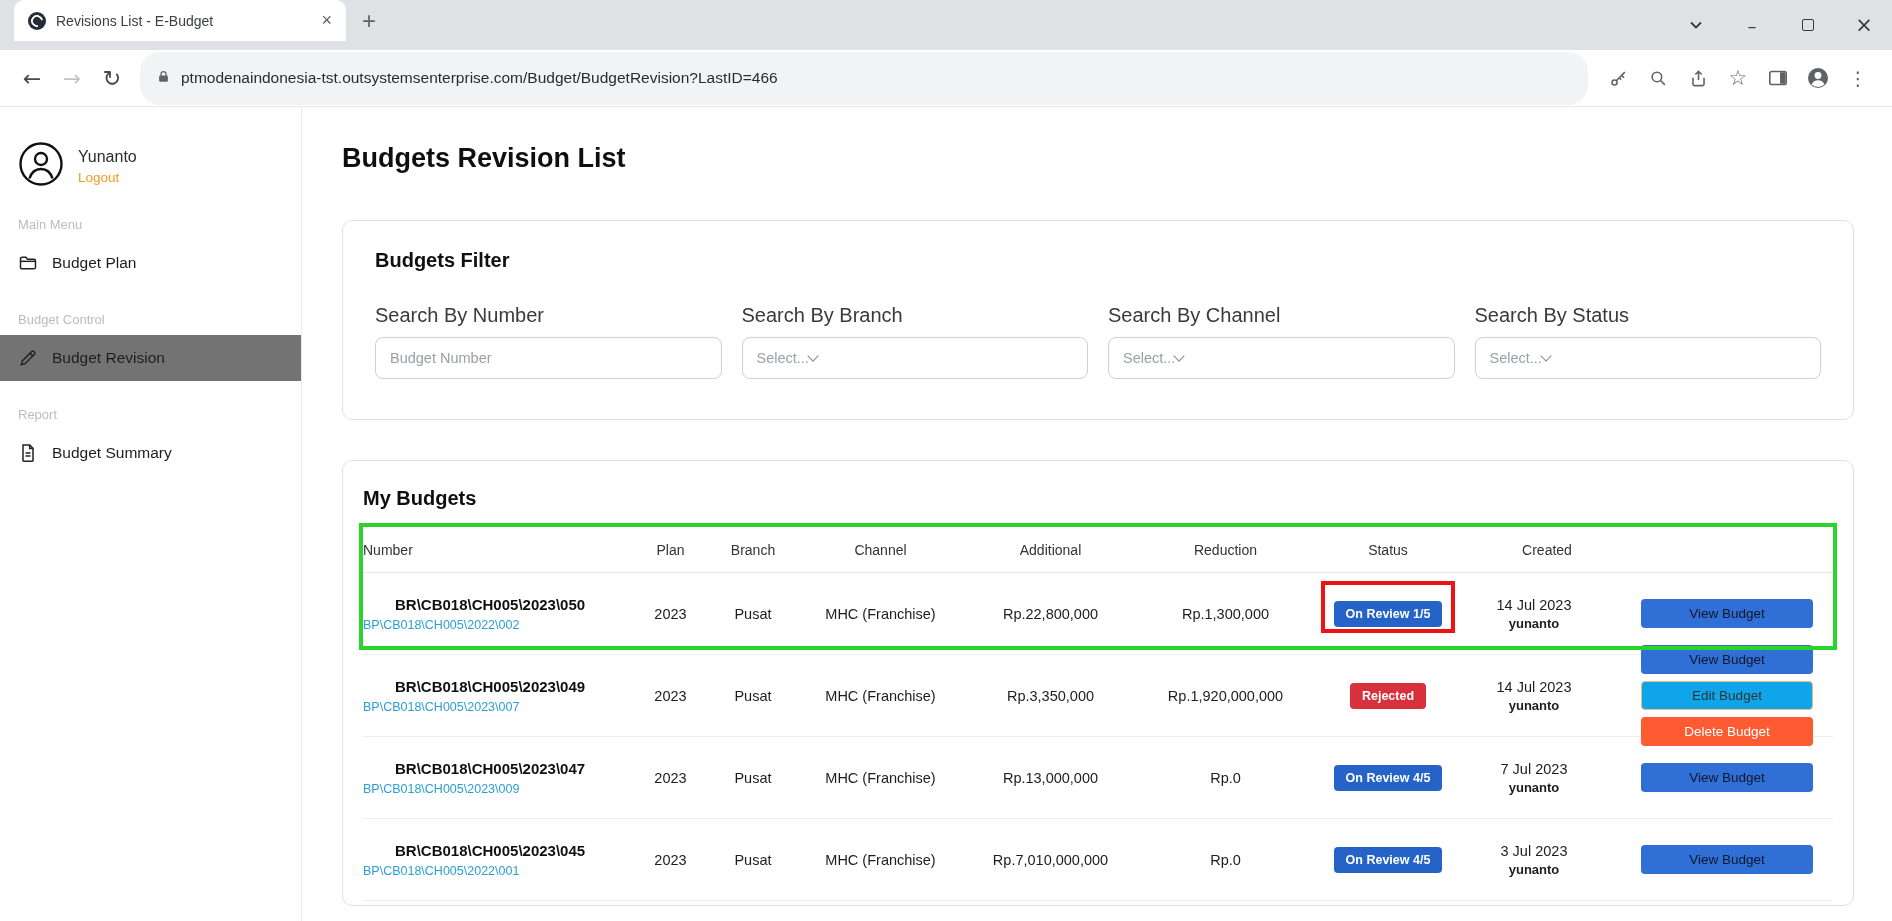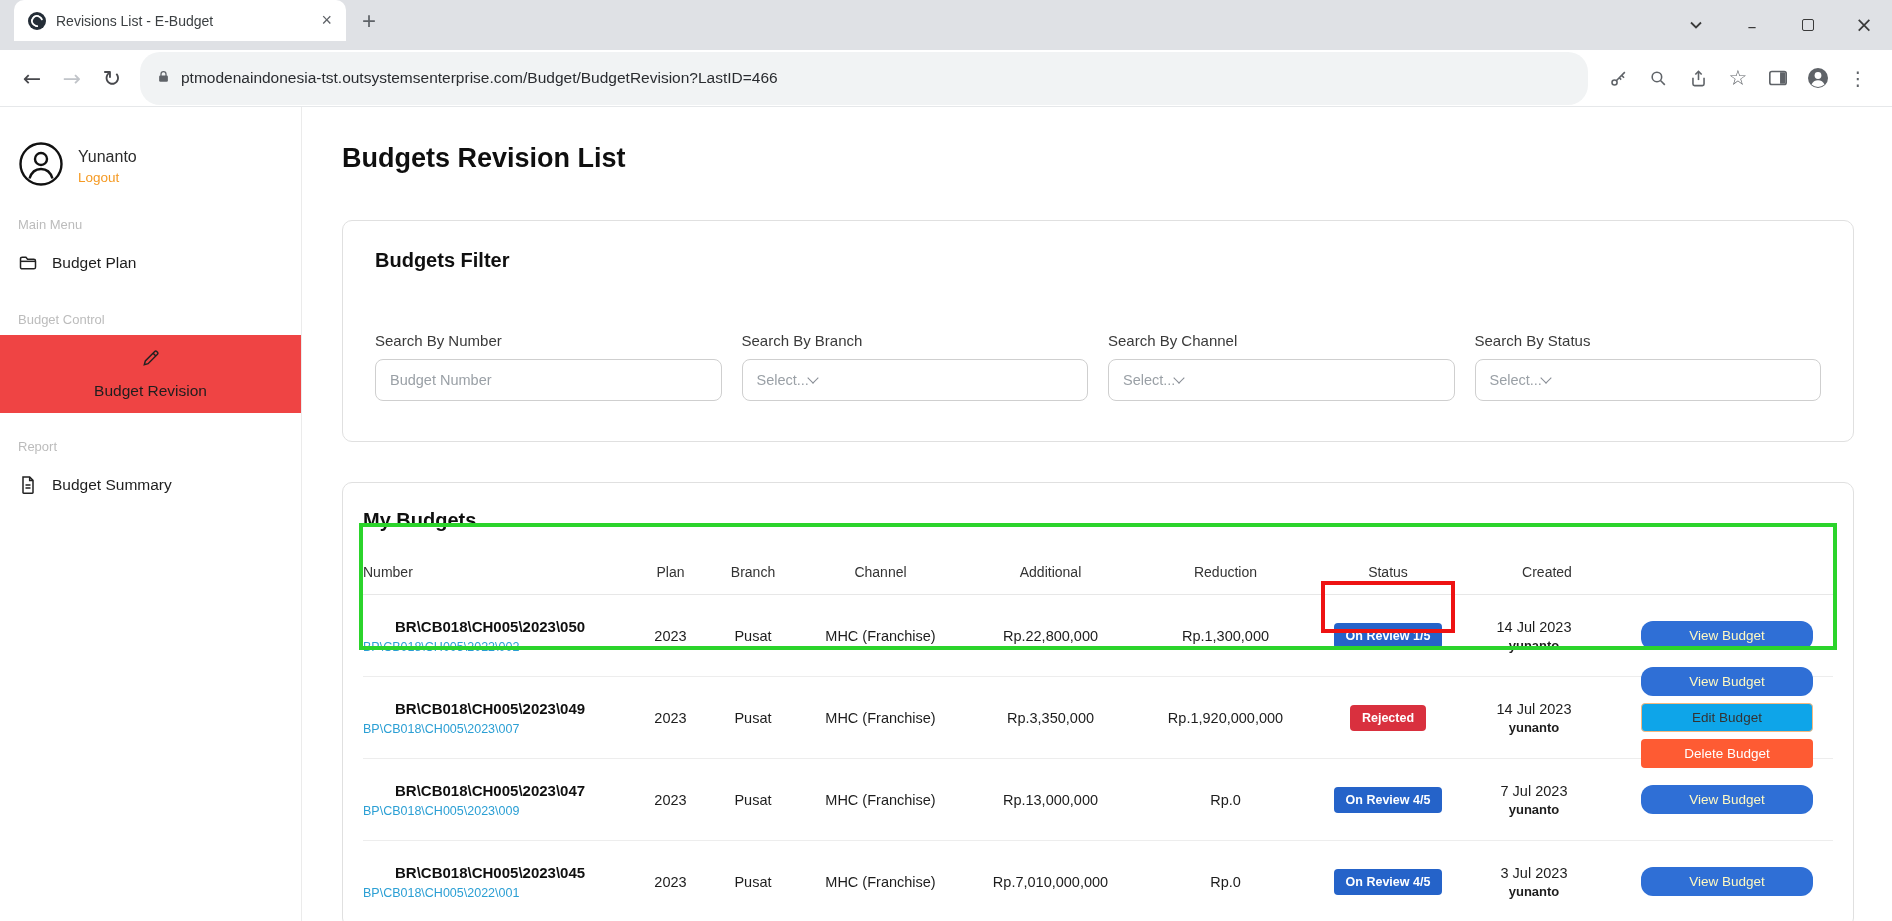--- a/index.html
+++ b/index.html
@@ -36,31 +36,31 @@
 
   
   .app { display:flex; height:814px; }
   .sidebar { width:302px; flex:0 0 302px; border-right:1px solid #ebebeb; padding-top:34px; }
   .user { display:flex; align-items:center; gap:14px; padding:0 18px; }
   .user-name { font-size:16px; color:#2c2c2c; }
   .logout { font-size:13.5px; color:var(--logout,#f59a23); margin-top:4px; cursor:pointer; }
   .nav-group-label { font-size:13px; color:#bcbcbc; padding:26px 18px 8px; }
   .nav-item { display:flex; align-items:center; gap:14px; padding:13px 18px;
               font-size:15.5px; color:#1e1e1e; cursor:pointer; }
-  .nav-item.active { background:#ef4444;flex-direction:column; }
+  .nav-item.active { background:#737373; }
   .nav-item svg { flex:0 0 20px; }
 
   .main { flex:1; padding:36px 38px 0 40px; overflow:hidden; }
   .page-title { font-size:27px; font-weight:700; color:#0f0f0f; }
   .card { border:1px solid #e0e0e0; border-radius:10px; background:#fff; }
   .filter-card { margin-top:46px; padding:28px 32px 40px; }
   .card-title { font-size:20px; font-weight:700; color:#0f0f0f; }
   .filter-fields { display:flex; gap:20px; margin-top:32px; }
   .field { flex:1; }
-  .field-label { font-size:15px; color:#3a3a3a; margin-bottom:10px;margin-top:28px; }
+  .field-label { font-size:20px; color:#3a3a3a; margin-bottom:10px; }
   .control { height:42px; border:1px solid #cfcfcf; border-radius:8px; background:#fff;
              display:flex; align-items:center; padding:0 14px; width:100%; }
   input.control { font-size:14.5px; color:#333; outline:none; font-family:inherit; }
   input.control::placeholder { color:#9aa0a6; }
   .select { justify-content:flex-start; color:#9aa0a6; font-size:14.5px; cursor:pointer; }
   .chev { width:8px; height:8px; border-right:1.8px solid #878c94; border-bottom:1.8px solid #878c94;
           transform:rotate(45deg); margin-top:-4px; }
 
   .budgets-card { margin-top:40px; padding:26px 20px 4px; }
   .table { margin-top:22px; }
@@ -79,21 +79,21 @@
            font-size:12.5px; font-weight:700; white-space:nowrap; }
   .badge.review { background:var(--review,#2563c9); }
   .badge.rejected { background:var(--rejected,#d9303e); }
   .cdate { font-size:14.5px; color:#1d1d1d; }
   .cby { font-size:13px; font-weight:700; margin-top:3px; }
   .td-actions { display:flex; justify-content:center; }
   .btn-stack { display:flex; flex-direction:column; gap:7px; align-items:center; }
   .btn-stack.overflow { margin:-27px 0; }
   .btn { width:172px; height:29px; border-radius:4px; font-size:13.5px; border:none;
          display:flex; align-items:center; justify-content:center; cursor:pointer; font-family:inherit; }
-  .btn.primary { background:var(--primary,#2f6fd6); color:#fef9c3;border-radius:12px; }
+  .btn.primary { background:var(--primary,#2f6fd6); color:#0f172a; }
   .btn.outline { background:#0ea5e9; color:#333; border:1px solid var(--editborder,#f5b97f); }
   .btn.danger { background:var(--delete,#fe5b33); color:#fff; }
 
   .anno { position:fixed; border:4px solid red; z-index:60; pointer-events:none; }
 </style>
 </head>
 <body>
 
 <div class="tabstrip">
   <div class="tab">

